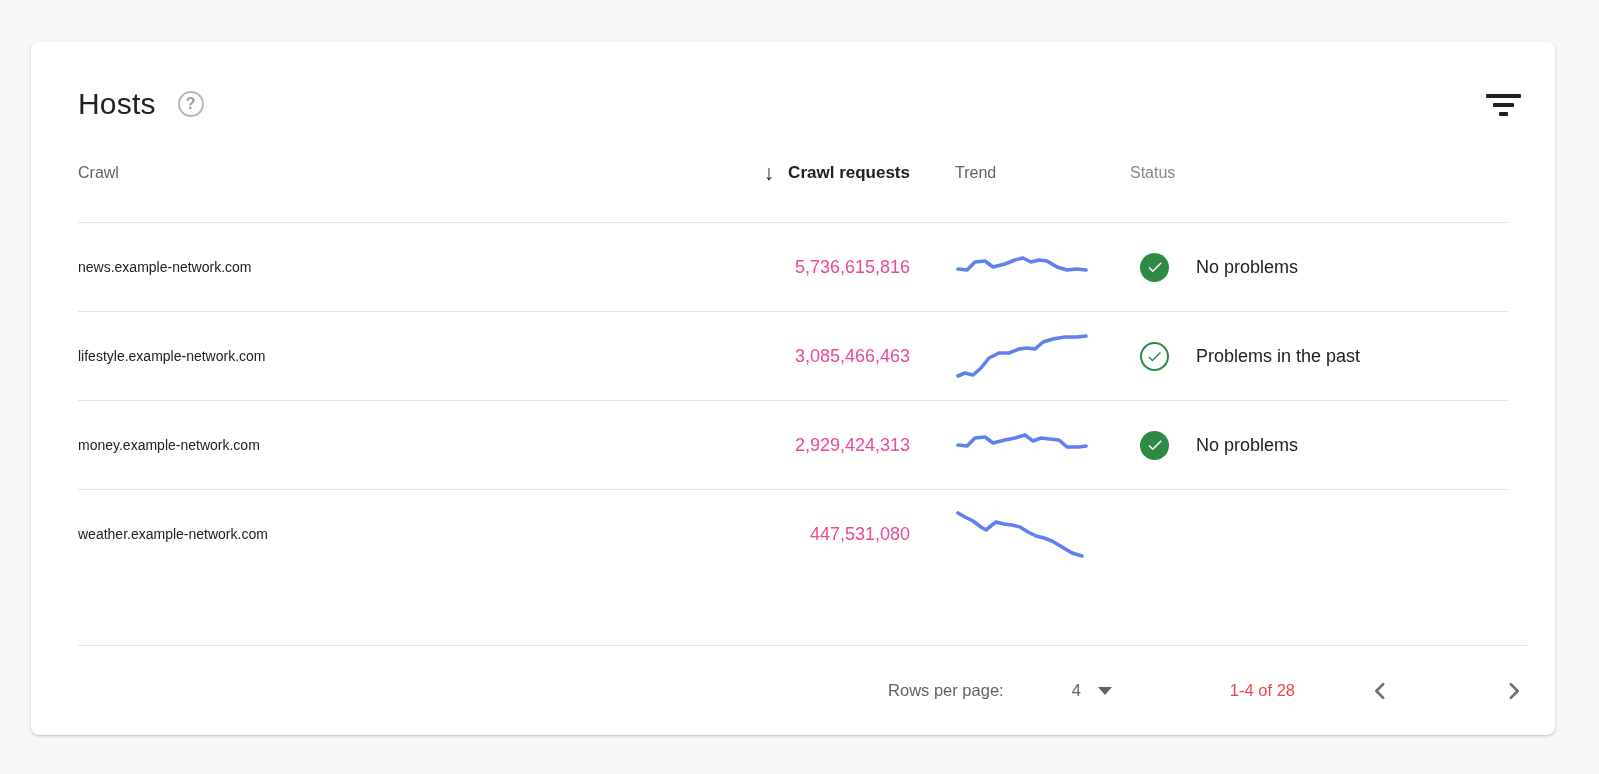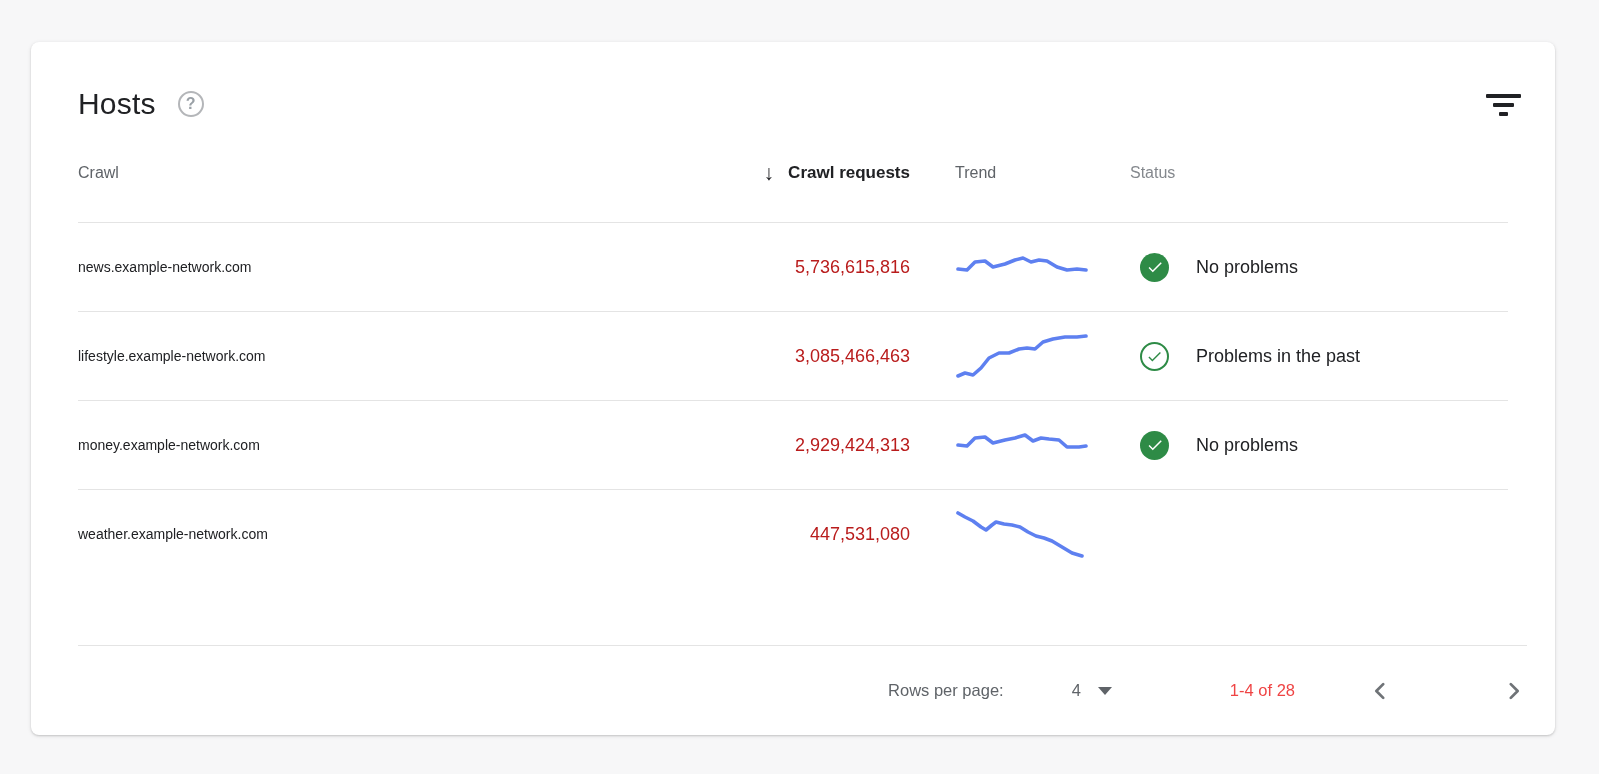--- a/index.html
+++ b/index.html
@@ -52,21 +52,21 @@
   .th-status { color: #84888d; }
   .th-crawl {
     display: flex; align-items: center; justify-content: flex-end;
     color: #202124; font-weight: 700; font-size: 17px;
     cursor: pointer;
   }
   .sort-arrow { font-size: 21px; font-weight: 400; margin-right: 14px; color: #202124; }
 
   .data-row { height: 89px; border-top: 1px solid #e4e4e4; cursor: pointer; }
   .td-host { font-size: 14px; color: #202124; }
-  .td-num { font-size: 18px; color: #b91c1c; text-align: right; }
+  .td-num { font-size: 18px; color: #ec4899; text-align: right; }
   .td-trend { padding-left: 45px; display: flex; align-items: center; }
   .td-trend svg { display: block; }
   .td-status { padding-left: 10px; display: flex; align-items: center; gap: 27px; }
   .status-label { font-size: 18px; color: #202124; }
 
   .status-icon {
     width: 29px; height: 29px; border-radius: 50%; flex: 0 0 29px;
     display: flex; align-items: center; justify-content: center;
   }
   .st-filled-green { background: var(--green, #2e8b46); }

